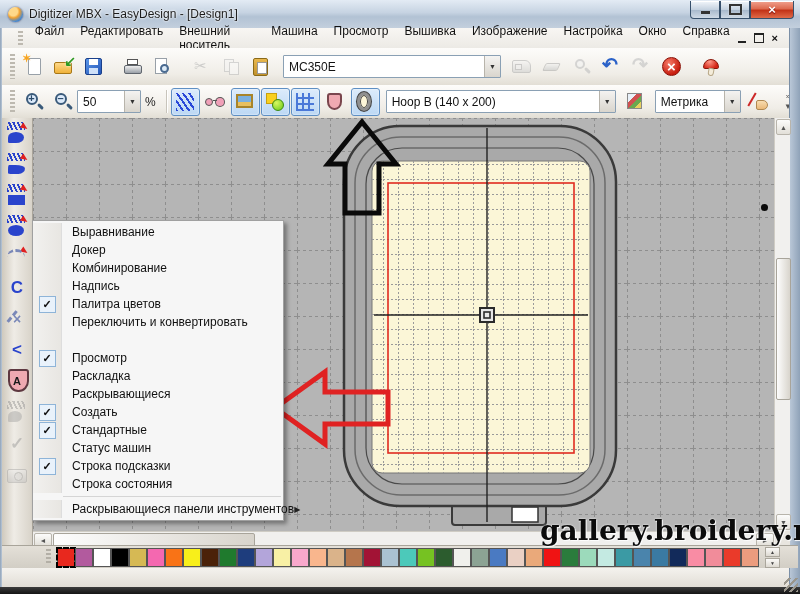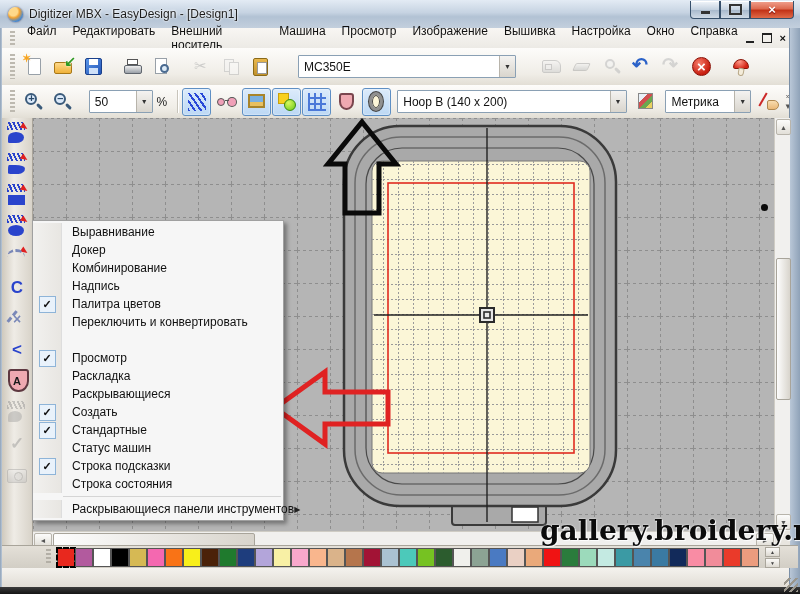--- a/index.html
+++ b/index.html
@@ -16,21 +16,21 @@
   .winbtn{height:17px;width:28px;border:1px solid #37506b;border-top:none;display:flex;align-items:center;justify-content:center;
     background:linear-gradient(180deg,#f3f7fb,#c5d2e0 50%,#a9bacd 55%,#cfdae6);box-shadow:inset 0 1px 0 #fff;}
   .winbtn:first-child{border-radius:0 0 0 4px;}
   .winbtn.close{width:42px;border-radius:0 0 4px 0;
     background:linear-gradient(180deg,#f2a492,#dd6a50 45%,#c23318 55%,#e06a48);}
   .glyph-min{width:9px;height:3px;background:#333;margin-top:7px;box-shadow:0 0 1px #fff;}
   .glyph-max{width:9px;height:7px;border:2px solid #333;box-shadow:0 0 1px #fff;}
   .glyph-close{color:#fff;font-size:13px;font-weight:bold;text-shadow:0 1px 1px #700;line-height:1;}
   
   .menubar{position:absolute;left:2px;top:28px;right:2px;height:20px;display:flex;align-items:center;
-    background:linear-gradient(180deg,#f8f6f3,#eceae5);border-bottom:1px solid #d0cdc6;padding:0 4px;}
+    background:linear-gradient(180deg,#f8f6f3,#eceae5);border-bottom:1px solid #d0cdc6;padding:0 12px;}
   .menu-item{font-size:12px;color:#111;padding:2px 8px;cursor:default;}
   .mdi{margin-left:auto;display:flex;align-items:center;gap:8px;padding-right:8px;}
   .mdi-bar{width:8px;height:2px;background:#222;margin-top:8px;}
   .mdi-restore{width:8px;height:7px;border:1px solid #222;border-top:2px solid #222;}
   .mdi-x{font-size:11px;font-weight:bold;color:#111;line-height:1;}
   
   .tbar{position:absolute;left:2px;right:2px;display:flex;align-items:center;
     background:linear-gradient(180deg,#fdfcfa 0%,#f0ede7 70%,#e2ded5 100%);border-bottom:1px solid #cfccc4;}
   .tb1{top:48px;height:37px;padding:0 4px;}
   .tb2{top:85px;height:33px;padding:0 4px;}
@@ -186,22 +186,22 @@
   </div>
 
   <div class="menubar">
     <div class="grip"></div>
     <span id="menu-items" style="display:flex">
         <span class="menu-item">Файл</span>
         <span class="menu-item">Редактировать</span>
         <span class="menu-item">Внешний носитель</span>
         <span class="menu-item">Машина</span>
         <span class="menu-item">Просмотр</span>
+        <span class="menu-item">Вышивка</span>
         <span class="menu-item">Изображение</span>
-        <span class="menu-item">Вышивка</span>
         <span class="menu-item">Настройка</span>
         <span class="menu-item">Окно</span>
         <span class="menu-item">Справка</span>
       </span>
     <div class="mdi">
       <span class="mdi-bar"></span>
       <span class="mdi-restore"></span>
       <span class="mdi-x">×</span>
     </div>
   </div>
@@ -229,21 +229,21 @@
         <div class="tbtn disabled">
           <span class="ico ic-cut"></span>
         </div>
         <div class="tbtn disabled">
           <span class="ico ic-copy"></span>
         </div>
         <div class="tbtn">
           <span class="ico ic-paste"></span>
         </div>
       </span>
-    <div class="combo" style="width:216px;margin:0 21px">
+    <div class="combo" style="width:216px;margin:0 6px">
       <span class="combo-val">MC350E</span>
       <span class="combo-arrow">▼</span>
     </div>
     <span id="tb1-right" style="display:flex;align-items:center">
         <div class="tbtn disabled">
           <span class="ico ic-machine"></span>
         </div>
         <div class="tbtn disabled">
           <span class="ico ic-eraser"></span>
         </div>
@@ -271,21 +271,21 @@
     <div class="tbtn">
         <span class="ico ic-zoom-in">
           <span class="pm">+</span>
         </span>
       </div>
     <div class="tbtn">
         <span class="ico ic-zoom-out">
           <span class="pm">–</span>
         </span>
       </div>
-    <div class="combo" style="width:62px;margin-left:12px">
+    <div class="combo" style="width:62px;margin-left:0">
       <span class="combo-val">50</span>
       <span class="combo-arrow">▼</span>
     </div>
     <span class="pct">%</span>
     <div class="tsep"></div>
     <span id="tb2-toggles" style="display:flex;align-items:center;gap:1px">
         <div class="tbtn active">
           <span class="ico ic-stitches"></span>
         </div>
         <div class="tbtn">

